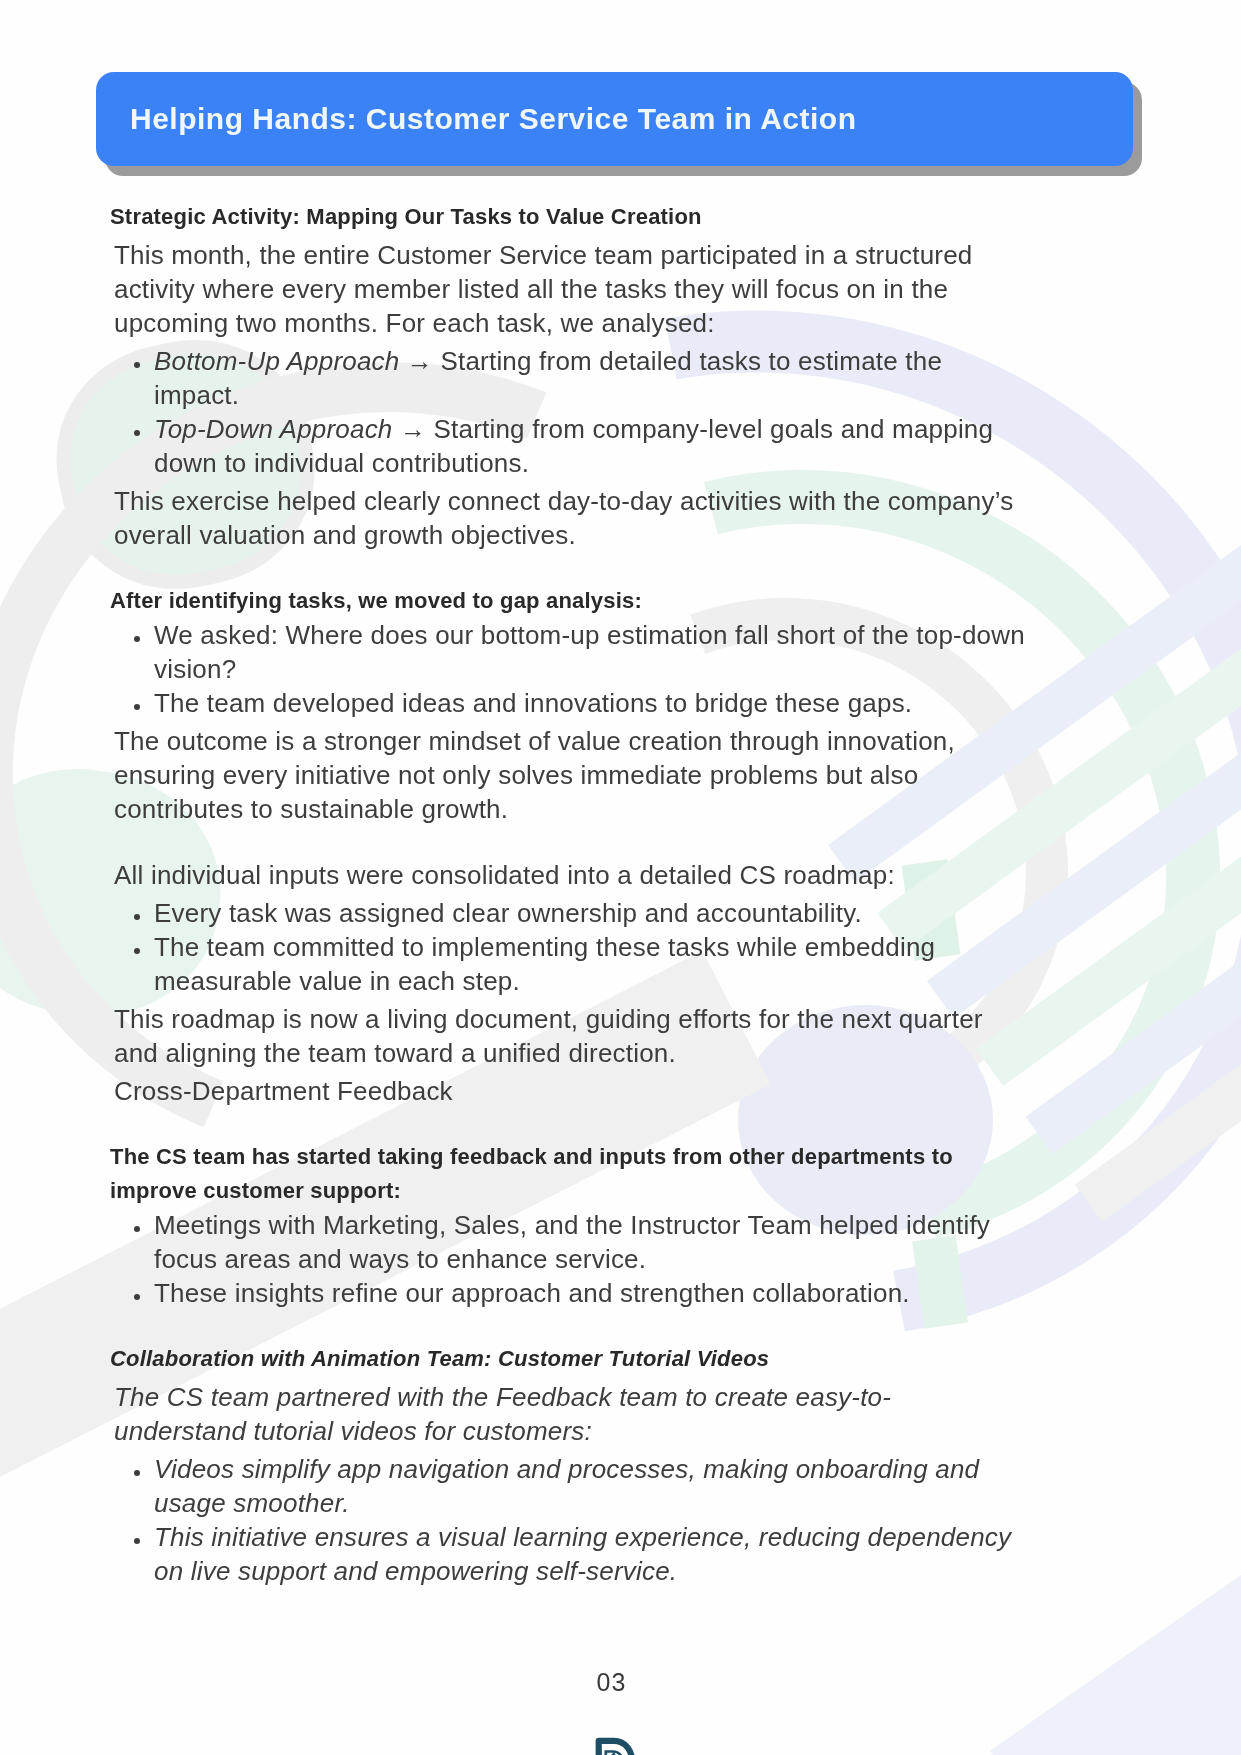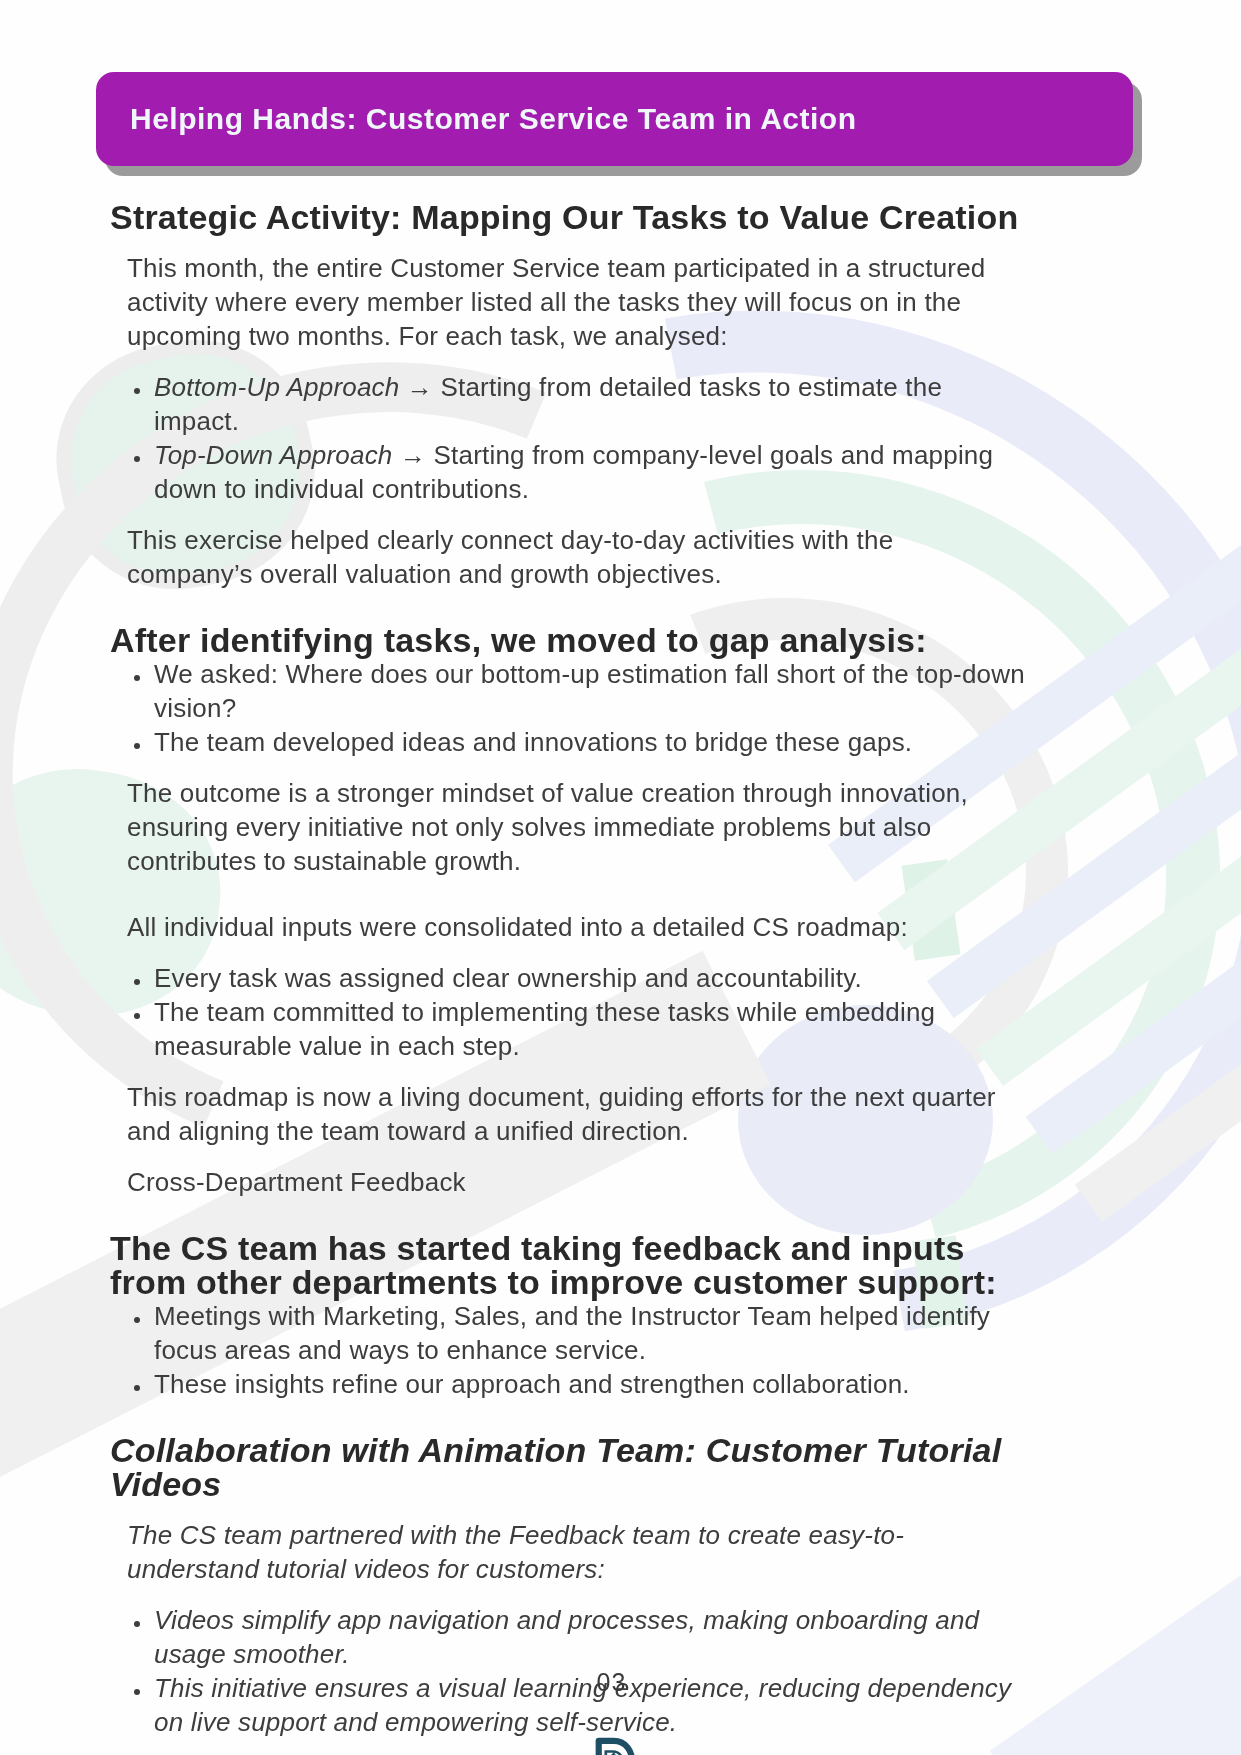--- a/index.html
+++ b/index.html
@@ -30,35 +30,35 @@
   .wm-stripe { width:560px; height:46px; margin-bottom:38px; }
   .s-blue  { background:#e9eef8; }
   .s-green { background:#e9f6ef; }
   .s-gray  { background:#f0f0f0; }
   .wm-bar-green1 { left:908px; top:862px; width:46px; height:96px; background:#dff2e8; transform:rotate(-8deg); }
   .wm-bar-green2 { left:918px; top:1238px; width:44px; height:88px; background:#e2f3ea; transform:rotate(-8deg); }
 
   
   .banner {
     position:absolute; left:96px; top:72px; width:1037px; height:94px;
-    background:#a21caf; border-radius:18px;
+    background:#3b82f6; border-radius:18px;
     box-shadow:9px 10px 0 rgba(130,130,130,.8);
     display:flex; align-items:center; padding:0 34px; z-index:2;
   }
   .banner h1 { color:#f0f7fa; font-size:30px; font-weight:700; letter-spacing:.5px; }
 
   
   .content {
     position:absolute; left:110px; top:200px; width:915px; z-index:1;
     font-size:26px; line-height:34px; letter-spacing:.2px; color:#3d3d3d;
   }
   section { margin-bottom:32px; }
   section:last-of-type { margin-bottom:0;font-style:italic; }
-  h2 { font-size:34px; line-height:34px; font-weight:700; color:#292929; letter-spacing:.2px; }
-  p  { margin:17px; }
+  h2 { font-size:22px; line-height:34px; font-weight:700; color:#292929; letter-spacing:.2px; }
+  p  { margin:4px; }
   ul { margin:0; padding-left:42px; list-style:disc; }
   li { padding-left:2px; }
   li::marker { font-size:19px; color:#3d3d3d; }
   em { font-style:italic; }
 
   
   .footer {
     position:absolute; left:110px; right:128px; top:1668px; height:50px;
     display:flex; align-items:center; gap:20px; z-index:1;flex-direction:column;
   }

